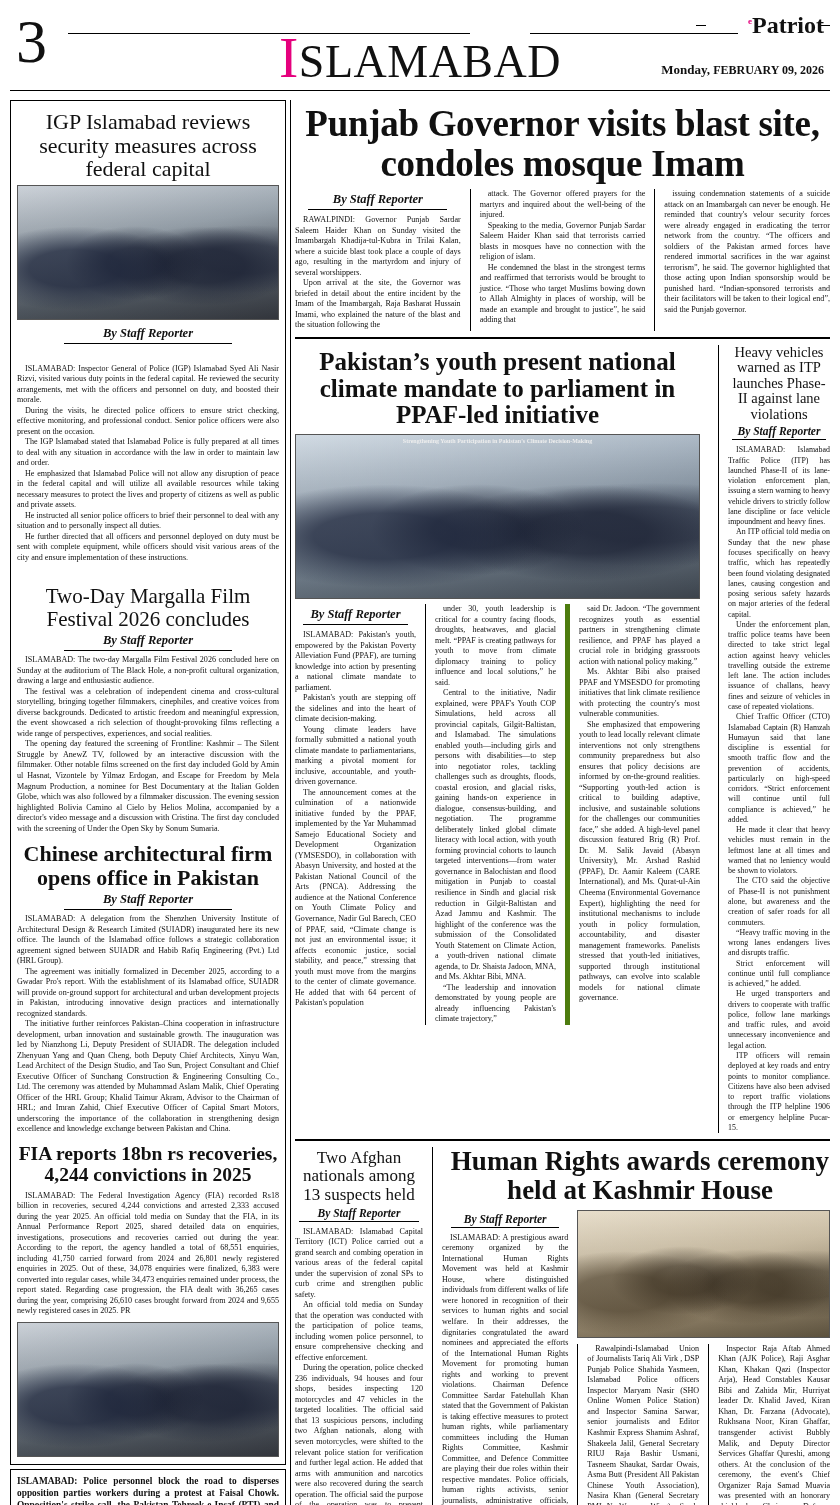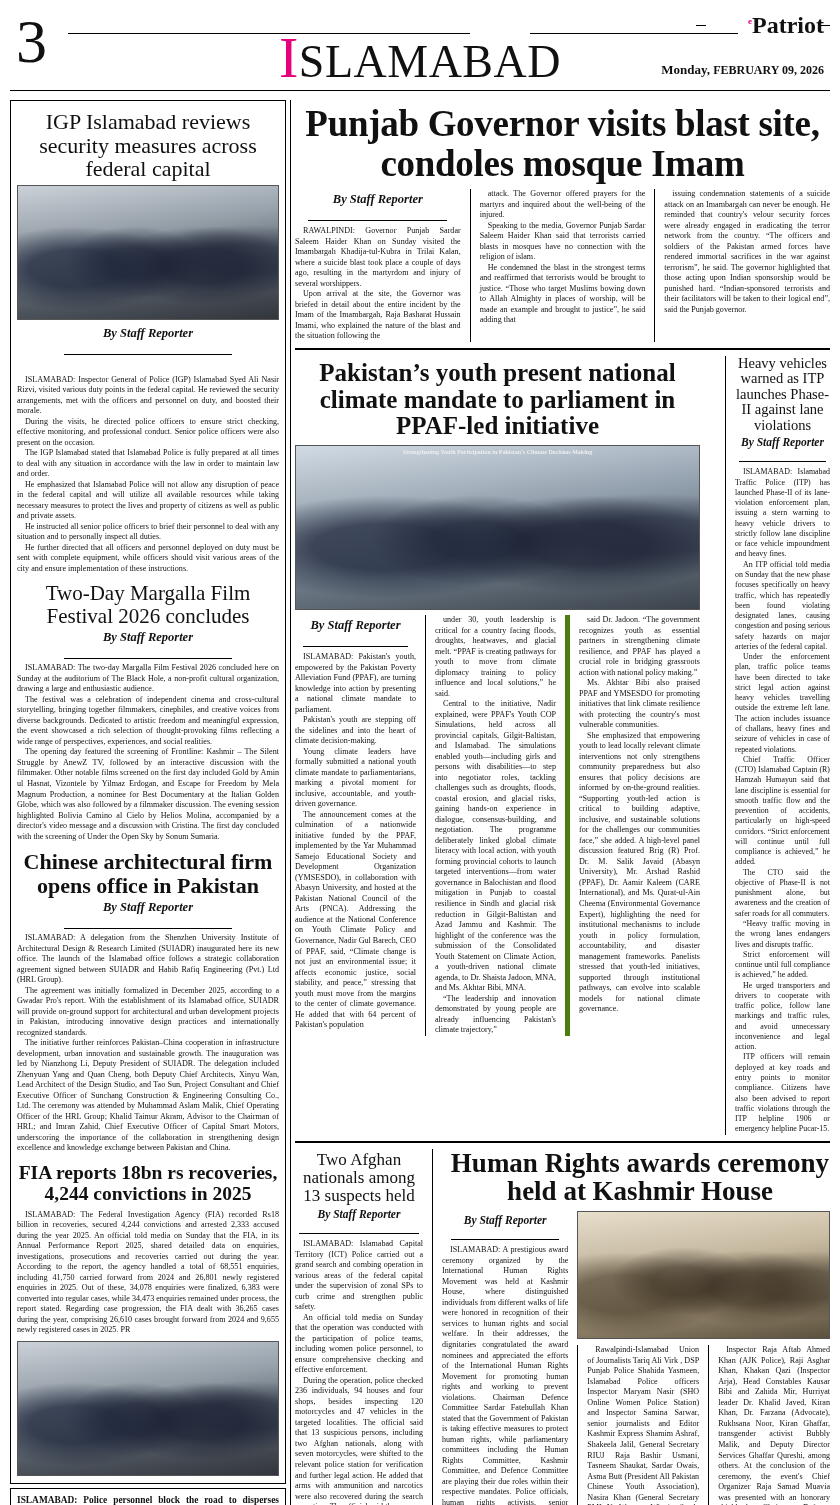--- a/index.html
+++ b/index.html
@@ -69,21 +69,21 @@
   
   .hl {
     text-align: center; font-weight: normal;
     font-family: "Liberation Serif", serif;
     line-height: 1.07; margin: 4px 0 3px;
   }
   .hl-bold { font-weight: bold; }
   .byline {
     text-align: center; font-style: italic; font-weight: bold;
     font-size: 12.5px; margin: 3px auto 0; width: 64%;
-    border-bottom: 1.6px solid #000; padding-bottom: 13px;
+    border-bottom: 1.6px solid #000; padding-bottom: 2px;
   }
   .body {
     font-size: 8.1px; line-height: 1.30; text-align: justify;
     hyphens: auto; -webkit-hyphens: auto;
     font-family: "Liberation Serif", serif;
   }
   .body p { margin: 0; text-indent: 8px; }
   .photo {
     background: linear-gradient(170deg,#c9cfd6 0%,#98a3ad 38%,#5d6670 70%,#3d4149 100%);
     border: 1px solid #555; position: relative; overflow: hidden;
@@ -151,21 +151,21 @@
         <div class="body" style="margin-top:20px;">
           <p>ISLAMABAD: Inspector General of Police (IGP) Islamabad Syed Ali Nasir Rizvi, visited various duty points in the federal capital. He reviewed the security arrangements, met with the officers and personnel on duty, and boosted their morale.</p>
           <p>During the visits, he directed police officers to ensure strict checking, effective monitoring, and professional conduct. Senior police officers were also present on the occasion.</p>
           <p>The IGP Islamabad stated that Islamabad Police is fully prepared at all times to deal with any situation in accordance with the law in order to maintain law and order.</p>
           <p>He emphasized that Islamabad Police will not allow any disruption of peace in the federal capital and will utilize all available resources while taking necessary measures to protect the lives and property of citizens as well as public and private assets.</p>
           <p>He instructed all senior police officers to brief their personnel to deal with any situation and to personally inspect all duties.</p>
           <p>He further directed that all officers and personnel deployed on duty must be sent with complete equipment, while officers should visit various areas of the city and ensure implementation of these instructions.</p>
         </div>
 
         <div>
-          <div class="hl" style="font-size:21px;margin-top:8px;">Two-Day Margalla Film Festival 2026 concludes</div>
+          <div class="hl" style="font-size:21px;margin-top:22px;">Two-Day Margalla Film Festival 2026 concludes</div>
           <div class="byline">By Staff Reporter</div>
           <div class="body" style="margin-top:4px;">
             <p>ISLAMABAD: The two-day Margalla Film Festival 2026 concluded here on Sunday at the auditorium of The Black Hole, a non-profit cultural organization, drawing a large and enthusiastic audience.</p>
             <p>The festival was a celebration of independent cinema and cross-cultural storytelling, bringing together filmmakers, cinephiles, and creative voices from diverse backgrounds. Dedicated to artistic freedom and meaningful expression, the event showcased a rich selection of thought-provoking films reflecting a wide range of perspectives, experiences, and social realities.</p>
             <p>The opening day featured the screening of Frontline: Kashmir – The Silent Struggle by AnewZ TV, followed by an interactive discussion with the filmmaker. Other notable films screened on the first day included Gold by Amin ul Hasnat, Vizontele by Yilmaz Erdogan, and Escape for Freedom by Mela Magnum Production, a nominee for Best Documentary at the Italian Golden Globe, which was also followed by a filmmaker discussion. The evening session highlighted Bolivia Camino al Cielo by Helios Molina, accompanied by a director's video message and a discussion with Cristina. The first day concluded with the screening of Under the Open Sky by Sonum Sumaria.</p>
           </div>
         </div>
 
         <div>
           <div class="hl hl-bold" style="font-size:22px;margin-top:8px;">Chinese architectural firm opens office in Pakistan</div>
@@ -215,21 +215,21 @@
           <div style="flex:1;border-left:1px solid #000;padding-left:9px;">
             <div class="body">
               <p>issuing condemnation statements of a suicide attack on an Imambargah can never be enough. He reminded that country's velour security forces were already engaged in eradicating the terror network from the country. “The officers and soldiers of the Pakistan armed forces have rendered immortal sacrifices in the war against terrorism”, he said. The governor highlighted that those acting upon Indian sponsorship would be punished hard. “Indian-sponsored terrorists and their facilitators will be taken to their logical end”, said the Punjab governor.</p>
             </div>
           </div>
         </div>
       </div>
 
       <div class="hrule-thick"></div>
 
-      <div style="display:flex;gap:25px;">
+      <div style="display:flex;gap:18px;">
 
         <div style="width:405px;flex:none;">
           <div class="hl hl-bold" style="font-size:25px;">Pakistan’s youth present national climate mandate to parliament in PPAF-led initiative</div>
           <div class="photo indoor" style="height:165px;margin-top:5px;">
             <div style="position:absolute;top:3px;left:0;right:0;text-align:center;font-size:6px;color:#eee;z-index:3;font-weight:bold;">Strengthening Youth Participation in Pakistan's Climate Decision-Making</div>
           </div>
           <div style="display:flex;gap:9px;margin-top:5px;">
             <div style="flex:1;">
               <div class="byline" style="width:86%;">By Staff Reporter</div>
               <div class="body" style="margin-top:5px;">
@@ -257,20 +257,21 @@
         </div>
 
         <div style="flex:1;border-left:1px solid #000;padding-left:9px;">
           <div class="hl" style="font-size:14.5px;margin-top:0;">Heavy vehicles warned as ITP launches Phase-II against lane violations</div>
           <div class="byline" style="width:92%;font-size:11.5px;">By Staff Reporter</div>
           <div class="body rail" style="margin-top:5px;">
             <p>ISLAMABAD:   Islamabad Traffic Police (ITP) has launched Phase-II of its lane-violation enforcement plan, issuing a stern warning to heavy vehicle drivers to strictly follow lane discipline or face vehicle impoundment and heavy fines.</p>
             <p>An ITP official told media on Sunday that the new phase focuses specifically on heavy traffic, which has repeatedly been found violating designated lanes, causing congestion and posing serious safety hazards on major arteries of the federal capital.</p>
             <p>Under the enforcement plan, traffic police teams have been directed to take strict legal action against heavy vehicles travelling outside the extreme left lane. The action includes issuance of challans, heavy fines and seizure of vehicles in case of repeated violations.</p>
             <p>Chief Traffic Officer (CTO) Islamabad Captain (R) Hamzah Humayun said that lane discipline is essential for smooth traffic flow and the prevention of accidents, particularly on high-speed corridors. “Strict enforcement will continue until full compliance is achieved,” he added.</p>
+            <p>He made it clear that heavy vehicles must remain in the leftmost lane at all times and warned that no leniency would be shown to violators.</p>
             <p>The CTO said the objective of Phase-II is not punishment alone, but awareness and the creation of safer roads for all commuters.</p>
             <p>“Heavy traffic moving in the wrong lanes endangers lives and disrupts traffic.</p>
             <p>Strict enforcement will continue until full compliance is achieved,” he added.</p>
             <p>He urged transporters and drivers to cooperate with traffic police, follow lane markings and traffic rules, and avoid unnecessary inconvenience and legal action.</p>
             <p>ITP officers will remain deployed at key roads and entry points to monitor compliance. Citizens have also been advised to report traffic violations through the ITP helpline 1906 or emergency helpline Pucar-15.</p>
           </div>
         </div>
       </div>
 
       <div class="hrule-thick"></div>

